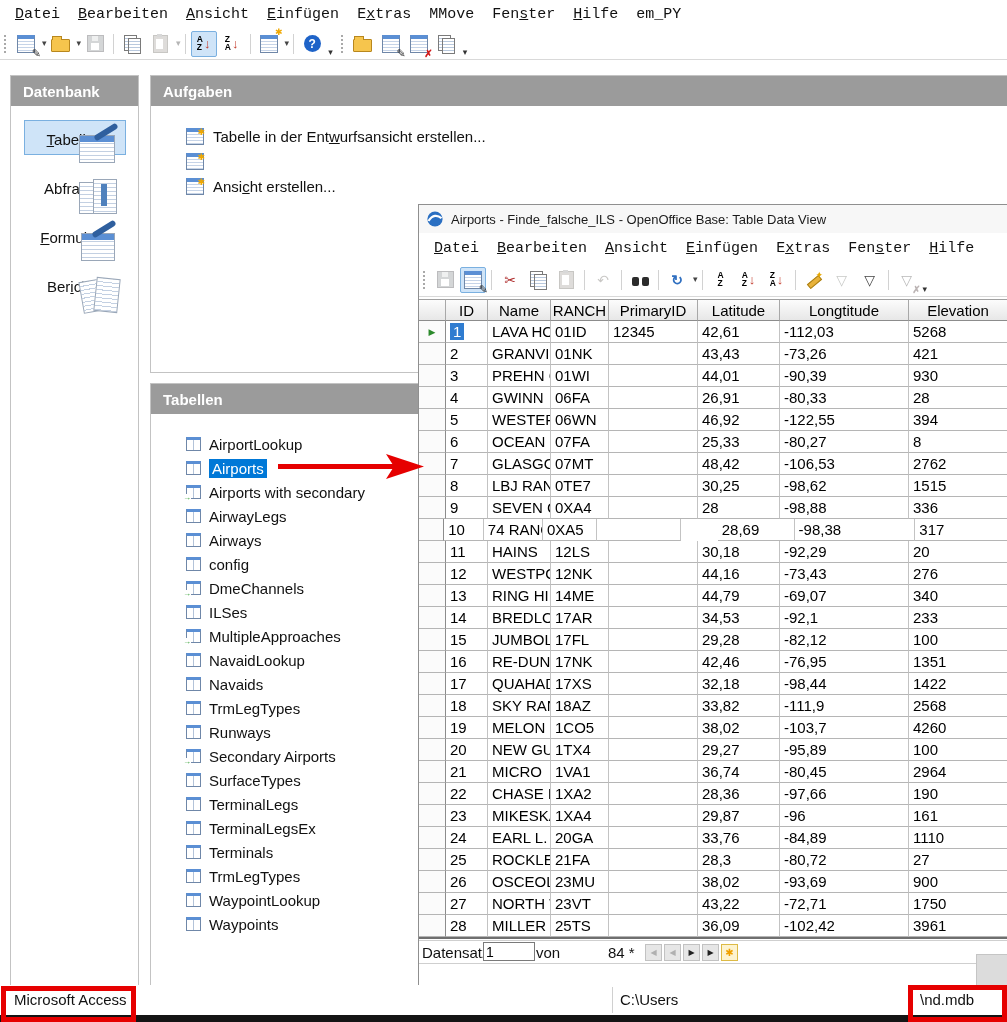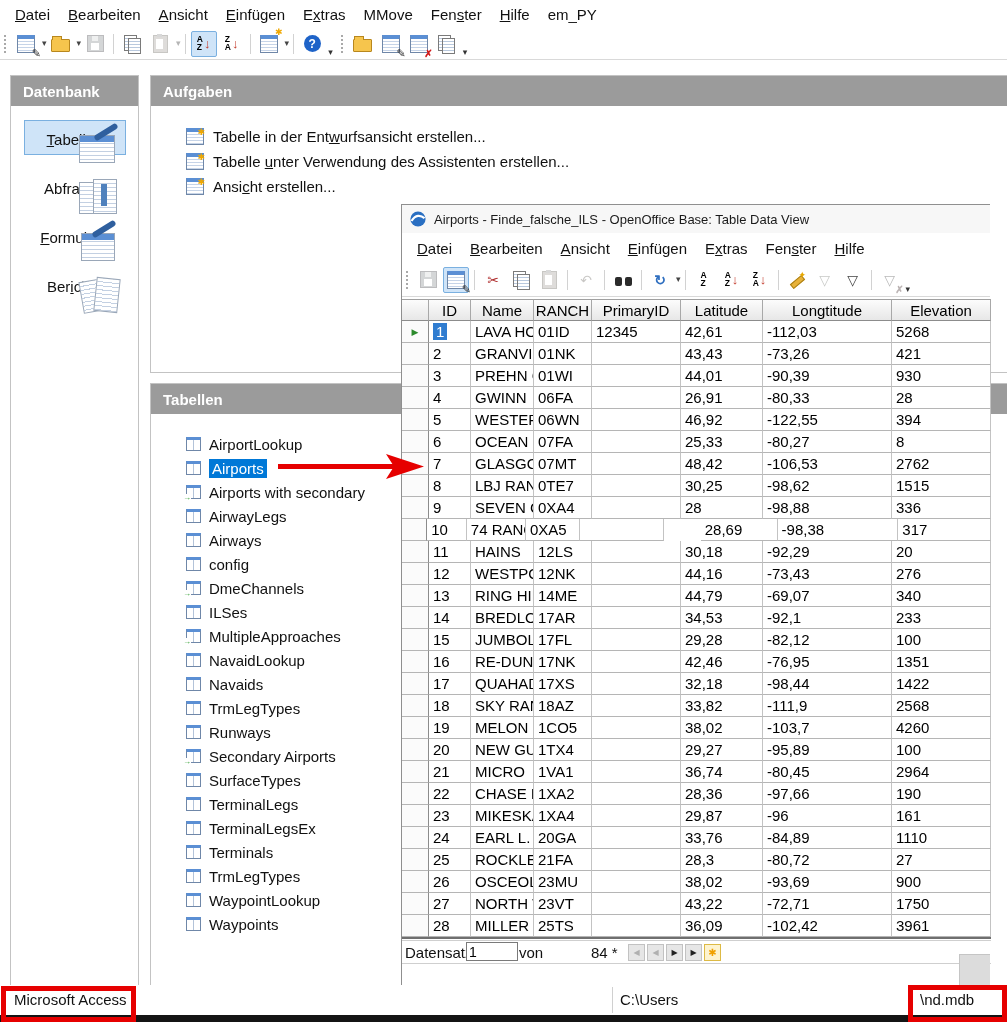--- a/index.html
+++ b/index.html
@@ -1,20 +1,20 @@
 <!DOCTYPE html>
 <html><head>
 <meta charset="utf-8">
 <style>
   html,body{margin:0;padding:0;background:#fff;font-family:"Liberation Sans",sans-serif;}
   #stage{position:relative;width:1007px;height:1022px;background:#fff;overflow:hidden;}
 
   
   .menubar{display:flex;align-items:center;height:28px;padding-left:6px;font-size:15px;color:#111;background:#fff;}
-  .menubar .mi{padding:3px 9px;white-space:nowrap;cursor:default;}
+  .menubar .mi{padding:3px 9px;white-space:nowrap;cursor:default;font-family:Liberation Mono, monospace;}
   .menubar .mi u{text-decoration:underline;}
 
   
   .toolbar{display:flex;align-items:center;height:31px;background:#fff;border-bottom:1px solid #d9d9d9;}
   .grip{width:4px;height:20px;margin:0 5px 0 3px;background-image:radial-gradient(#a9a9a9 1px,transparent 1.2px);background-size:4px 4px;}
   .sep{width:1px;height:20px;background:#d2d2d2;margin:0 4px;}
   .tbtn{height:24px;min-width:24px;display:inline-flex;align-items:center;justify-content:center;margin:0 1px;border:1px solid transparent;border-radius:2px;position:relative;}
   .tbtn.active{background:#cfe4f8;border-color:#7ab0e0;}
   .tbtn.disabled{opacity:.38;filter:grayscale(.9);}
   .caret{font-size:9px;color:#444;margin-left:2px;line-height:1;}
@@ -71,21 +71,21 @@
       background-image:repeating-linear-gradient(#fff 0 2px,#c6d4e8 2px 3px);}
 
   
   .titem{display:flex;align-items:center;gap:8px;height:24px;font-size:15px;color:#111;}
   .tbl-ico{width:13px;height:10px;background:#fff;border:1px solid #6f87a8;border-top:3px solid #5b8fd4;position:relative;flex:0 0 auto;
            background-image:linear-gradient(to right,transparent 45%,#b3c3d9 45%,#b3c3d9 55%,transparent 55%);}
   .tbl-ico .badge{position:absolute;left:-4px;bottom:-4px;font-size:8px;color:#2f9e2f;font-weight:bold;background:#fff;line-height:1;}
   .tlabel.selected{background:#0078d7;color:#fff;padding:1px 3px;}
 
   
-  #datawin{position:absolute;left:401px;top:204px;width:589px;height:781px;background:#fff;
+  #datawin{position:absolute;left:418px;top:204px;width:589px;height:781px;background:#fff;
            border-left:1px solid #8f8f8f;border-top:1px solid #8f8f8f;box-sizing:border-box;z-index:5;}
   #dw-title{height:28px;display:flex;align-items:center;gap:8px;padding-left:8px;font-size:13px;color:#1a1a1a;background:#f7f7f7;}
   #dw-menubar{height:30px;}
   #dw-toolbar{height:33px;}
   #grid{position:absolute;left:0;top:94px;width:589px;}
   .grow{display:flex;height:22px;box-sizing:border-box;}
   .gcell{box-sizing:border-box;border-right:1px solid #c3c3c3;border-bottom:1px solid #b5b5b5;font-size:15px;color:#000;
          padding:0 0 0 4px;white-space:nowrap;overflow:hidden;display:flex;align-items:center;}
   .ghead .gcell{justify-content:center;padding:0;background:linear-gradient(#fcfcfc,#e7e7e7);border-right:1px solid #a8a8a8;
                 border-bottom:1px solid #8c8c8c;border-top:1px solid #a0a0a0;}
@@ -252,21 +252,20 @@
         <div class="taskitem">
           <span class="ti">
             <span class="ovl star">✱</span>
           </span>
           <span><span>Tabelle in der Ent</span><u>w</u><span>urfsansicht erstellen...</span></span>
         </div>
         <div class="taskitem">
           <span class="ti">
             <span class="ovl star">✱</span>
           </span>
-          <span><span>Tabelle </span><u>u</u><span>nter Verwendung des Assistenten erstellen...</span></span>
         </div>
         <div class="taskitem">
           <span class="ti">
             <span class="ovl star">✱</span>
           </span>
           <span><span>Ansi</span><u>c</u><span>ht erstellen...</span></span>
         </div>
       </div>
   </div>
 

